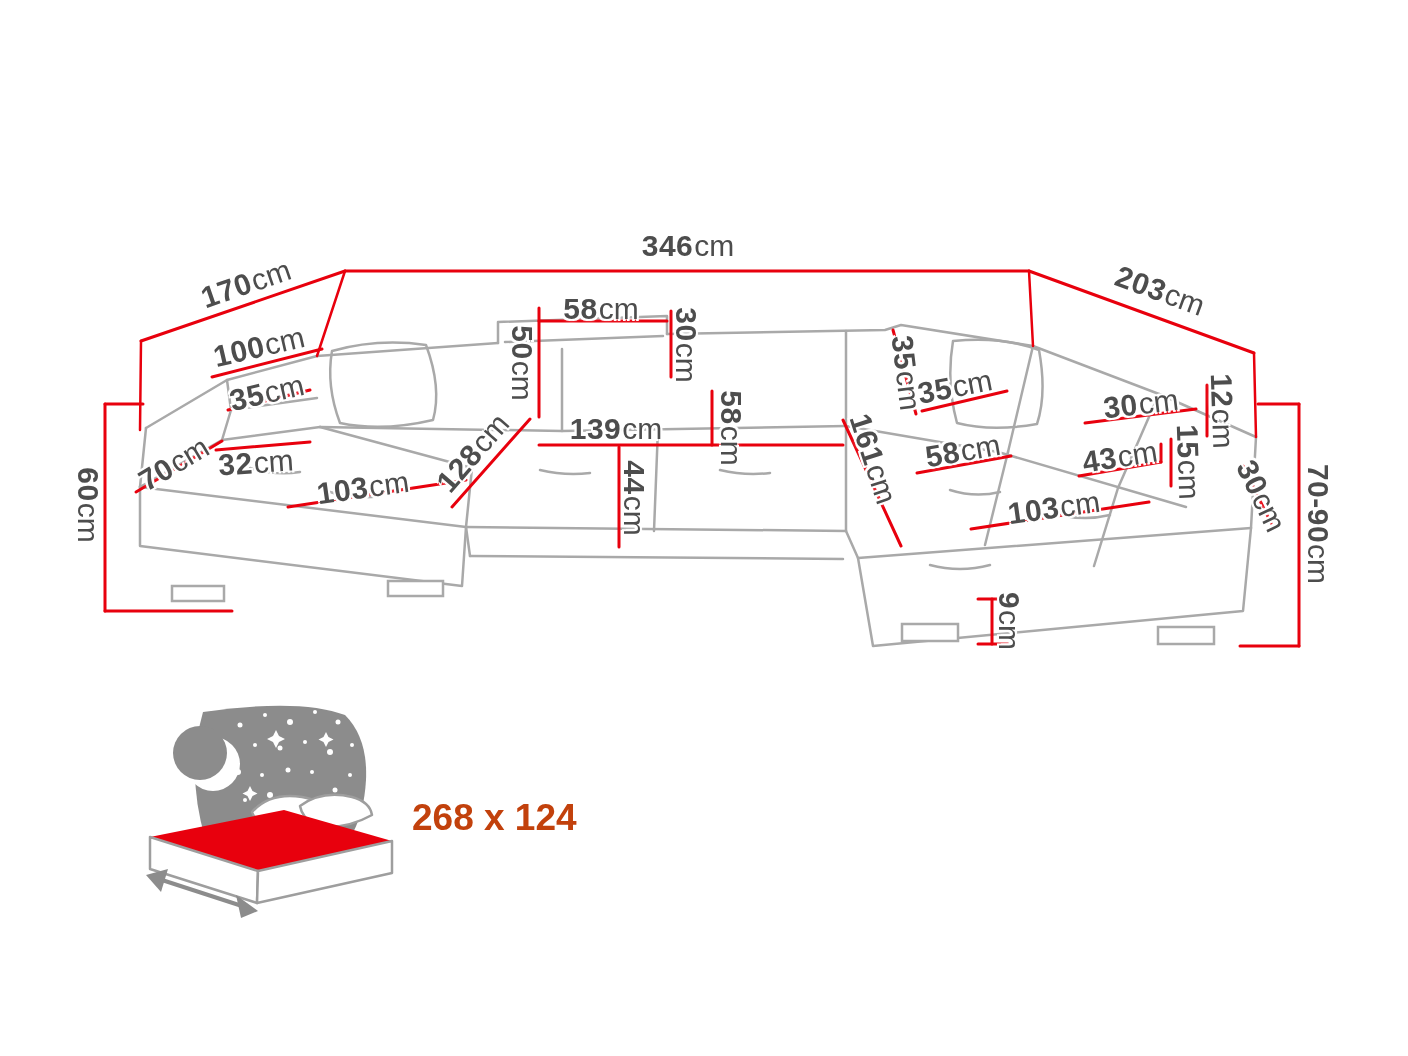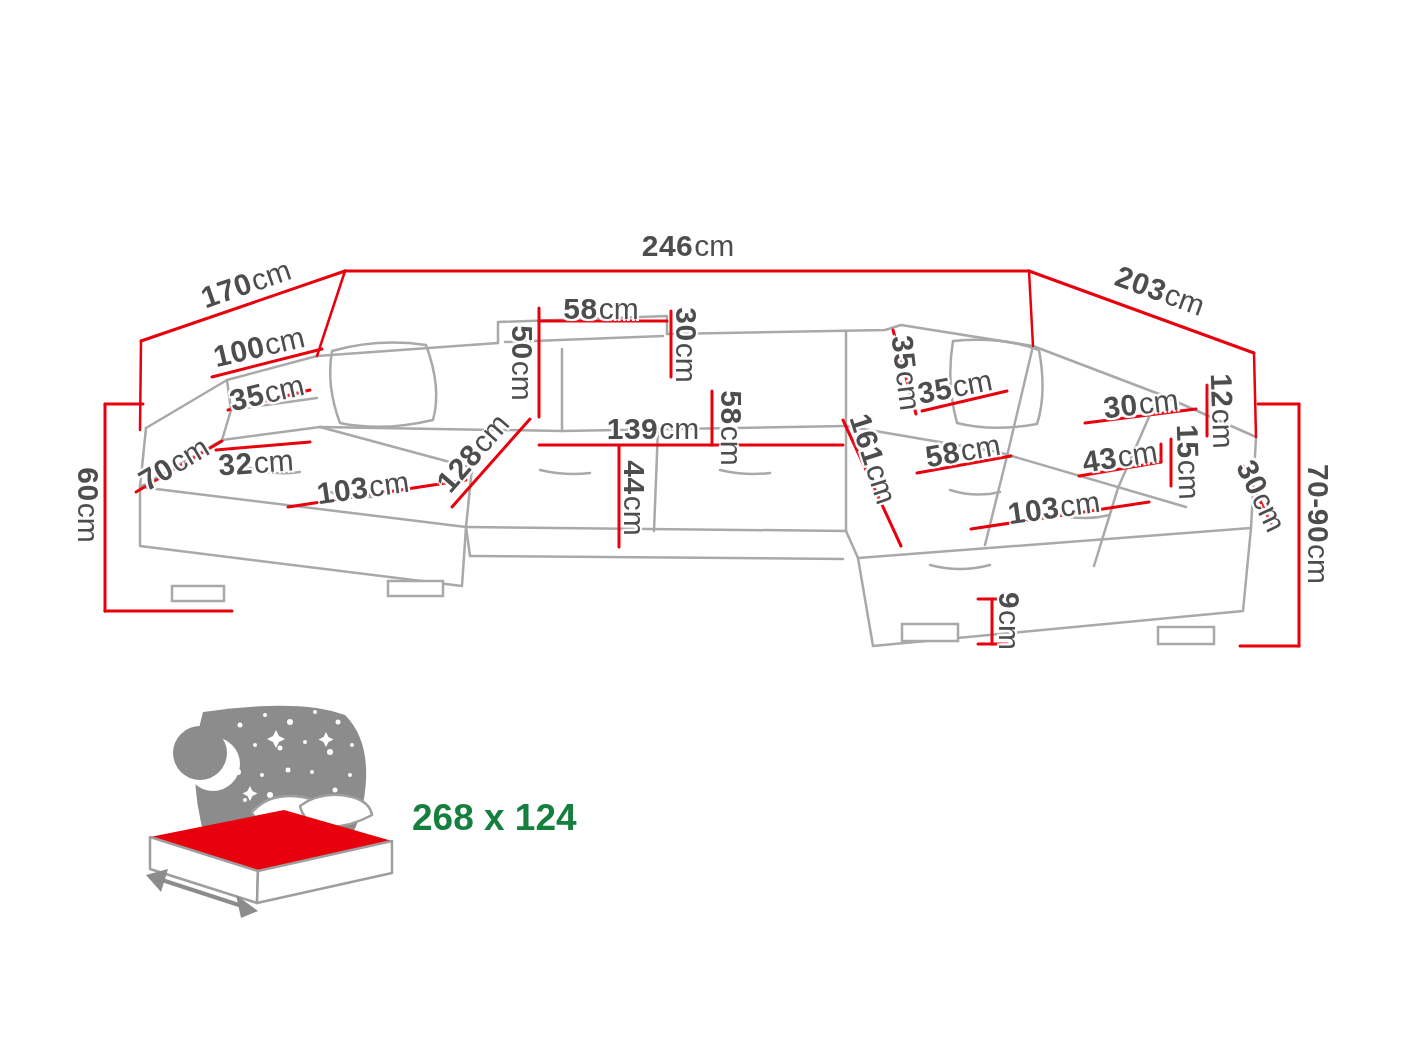--- a/index.html
+++ b/index.html
@@ -4,21 +4,21 @@
 <style>
   html,body{margin:0;padding:0;background:#ffffff;}
   #stage{position:relative;width:1408px;height:1056px;background:#ffffff;overflow:hidden;
          font-family:"Liberation Sans",sans-serif;}
   #stage svg{position:absolute;left:0;top:0;}
   .dim-label{position:absolute;white-space:nowrap;color:#4d4d4d;font-size:30px;z-index:5;
              transform:translate(-50%,-50%) rotate(var(--rot,0deg));
              text-shadow:-2px -2px 0 #fff,2px -2px 0 #fff,-2px 2px 0 #fff,2px 2px 0 #fff,0 0 5px #fff;}
   .dim-label .val{font-weight:700;letter-spacing:0.5px;}
   .dim-label .unit{font-weight:400;margin-left:1px;}
-  .bed-size{position:absolute;white-space:nowrap;color:#15803d;font-size:37px;font-weight:700;
+  .bed-size{position:absolute;white-space:nowrap;color:#c2410c;font-size:37px;font-weight:700;
             z-index:5;transform:translate(0,-50%);}
 </style>
 </head>
 <body>
 
 <div id="stage">
 
   <svg width="1408" height="1056" viewBox="0 0 1408 1056">
 
     <g stroke="#a9a9a9" stroke-width="2.5" fill="none" stroke-linejoin="round" stroke-linecap="round">
@@ -165,34 +165,34 @@
         <path d="M258,871 L257,903 L392,873 L392,841 Z"></path>
       </g>
       <g stroke="#8c8c8c" stroke-width="4" fill="#8c8c8c">
         <path d="M242,906 L162,880" fill="none"></path>
         <path d="M168,869 L146,875 L161,892 Z" stroke="none"></path>
         <path d="M236,895 L258,911 L241,918 Z" stroke="none"></path>
       </g>
     </g>
   </svg>
 
-  <div class="dim-label" style="left:688px;top:246px;--rot:0deg"><span class="val">246</span><span class="unit">cm</span></div>
+  <div class="dim-label" style="left:688px;top:246px;--rot:0deg"><span class="val">346</span><span class="unit">cm</span></div>
   <div class="dim-label" style="left:246px;top:284px;--rot:-19deg"><span class="val">170</span><span class="unit">cm</span></div>
   <div class="dim-label" style="left:1160px;top:291px;--rot:20deg"><span class="val">203</span><span class="unit">cm</span></div>
   <div class="dim-label" style="left:259px;top:347px;--rot:-13deg"><span class="val">100</span><span class="unit">cm</span></div>
   <div class="dim-label" style="left:267px;top:393px;--rot:-13deg"><span class="val">35</span><span class="unit">cm</span></div>
   <div class="dim-label" style="left:174px;top:464px;--rot:-31deg"><span class="val">70</span><span class="unit">cm</span></div>
   <div class="dim-label" style="left:256px;top:463px;--rot:-4deg"><span class="val">32</span><span class="unit">cm</span></div>
   <div class="dim-label" style="left:363px;top:488px;--rot:-8deg"><span class="val">103</span><span class="unit">cm</span></div>
   <div class="dim-label" style="left:473px;top:453px;--rot:-49deg"><span class="val">128</span><span class="unit">cm</span></div>
   <div class="dim-label" style="left:88px;top:505px;--rot:90deg"><span class="val">60</span><span class="unit">cm</span></div>
   <div class="dim-label" style="left:601px;top:309px;--rot:0deg"><span class="val">58</span><span class="unit">cm</span></div>
   <div class="dim-label" style="left:686px;top:345px;--rot:90deg"><span class="val">30</span><span class="unit">cm</span></div>
   <div class="dim-label" style="left:522px;top:363px;--rot:90deg"><span class="val">50</span><span class="unit">cm</span></div>
-  <div class="dim-label" style="left:653px;top:429px;--rot:0deg"><span class="val">139</span><span class="unit">cm</span></div>
+  <div class="dim-label" style="left:616px;top:429px;--rot:0deg"><span class="val">139</span><span class="unit">cm</span></div>
   <div class="dim-label" style="left:731px;top:428px;--rot:90deg"><span class="val">58</span><span class="unit">cm</span></div>
   <div class="dim-label" style="left:634px;top:498px;--rot:90deg"><span class="val">44</span><span class="unit">cm</span></div>
   <div class="dim-label" style="left:906px;top:373px;--rot:83deg"><span class="val">35</span><span class="unit">cm</span></div>
   <div class="dim-label" style="left:955px;top:387px;--rot:-11deg"><span class="val">35</span><span class="unit">cm</span></div>
   <div class="dim-label" style="left:1141px;top:404px;--rot:-7deg"><span class="val">30</span><span class="unit">cm</span></div>
   <div class="dim-label" style="left:1222px;top:411px;--rot:88deg"><span class="val">12</span><span class="unit">cm</span></div>
   <div class="dim-label" style="left:1188px;top:462px;--rot:88deg"><span class="val">15</span><span class="unit">cm</span></div>
   <div class="dim-label" style="left:1261px;top:496px;--rot:64deg"><span class="val">30</span><span class="unit">cm</span></div>
   <div class="dim-label" style="left:1318px;top:524px;--rot:90deg"><span class="val">70-90</span><span class="unit">cm</span></div>
   <div class="dim-label" style="left:873px;top:459px;--rot:72deg"><span class="val">161</span><span class="unit">cm</span></div>

